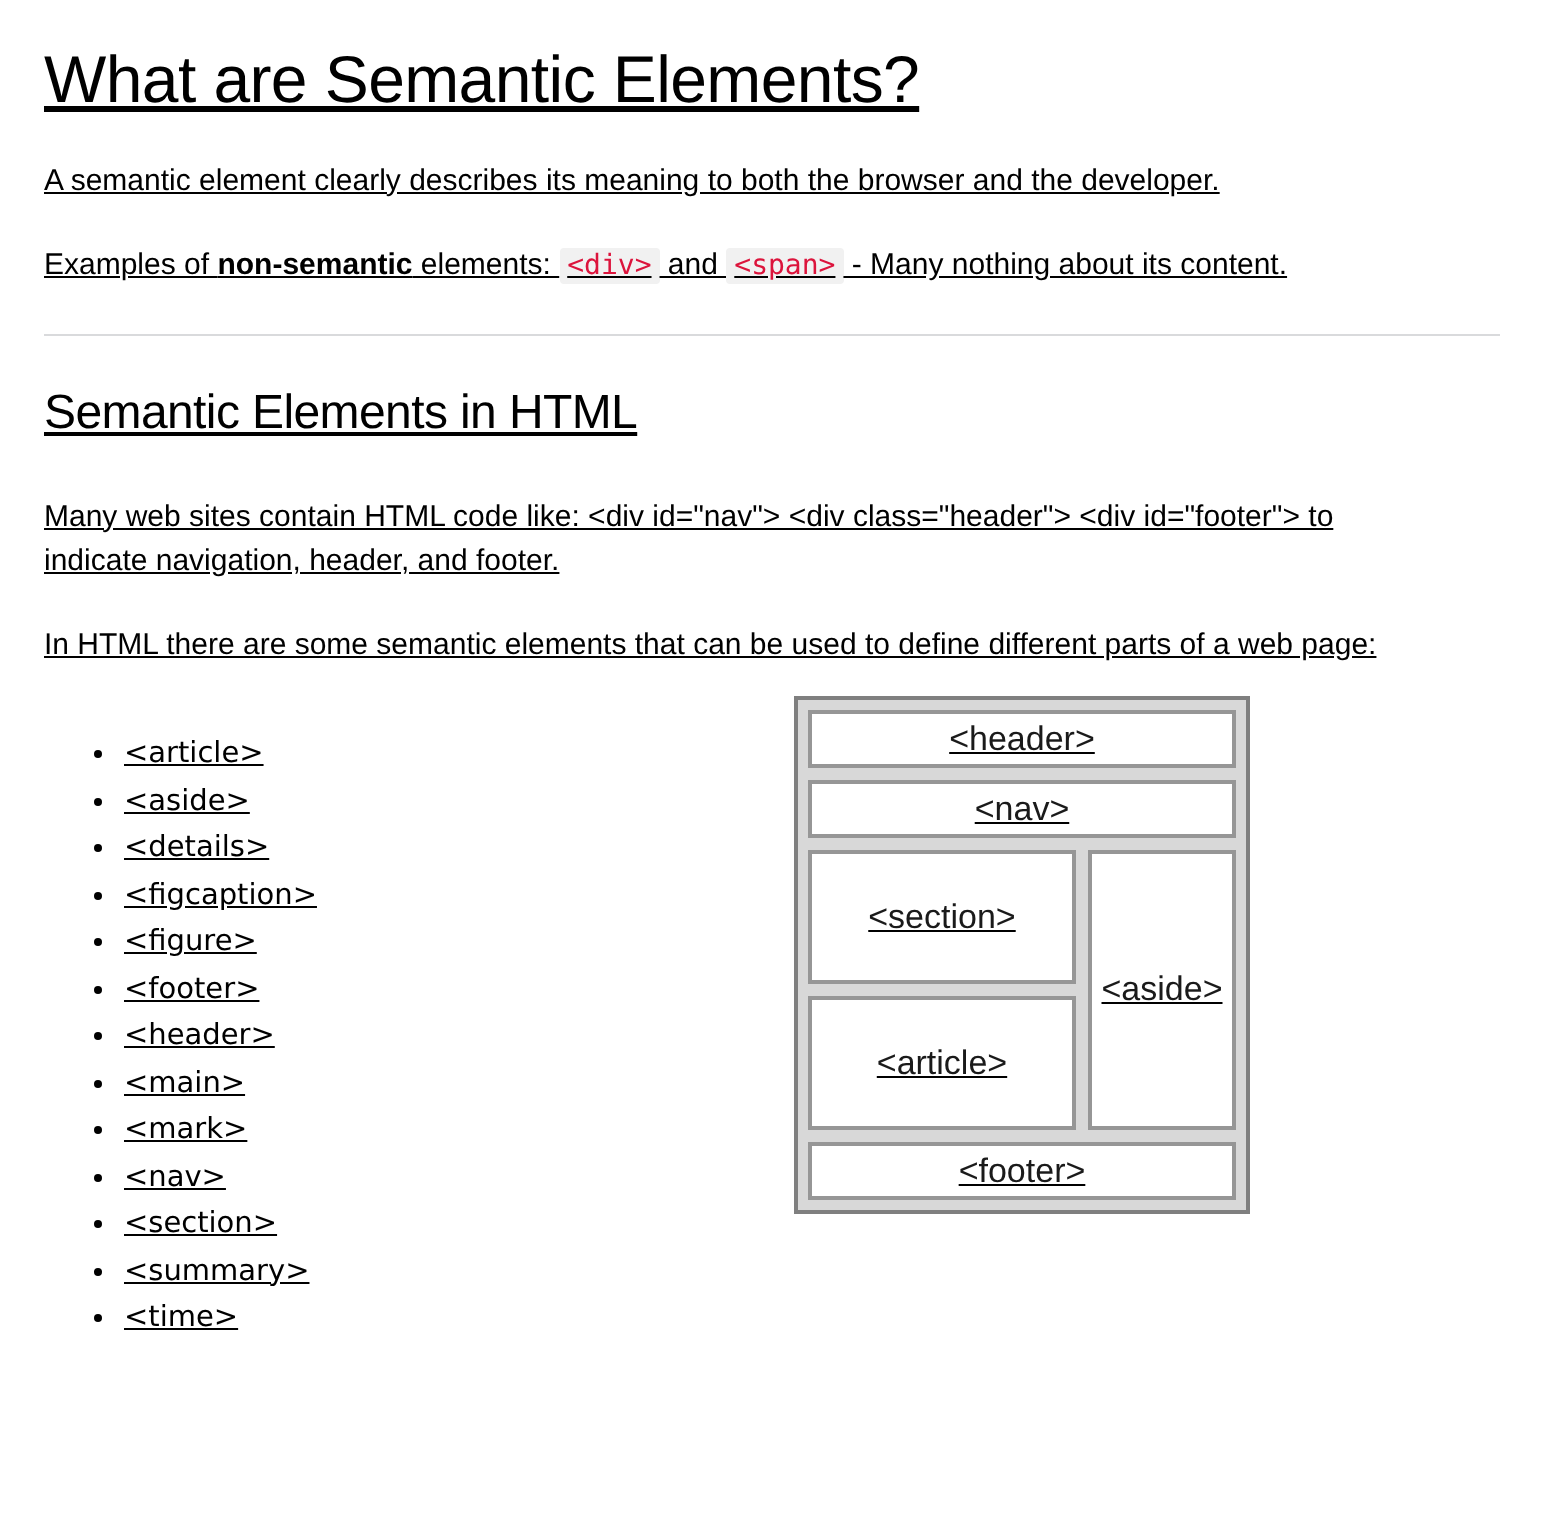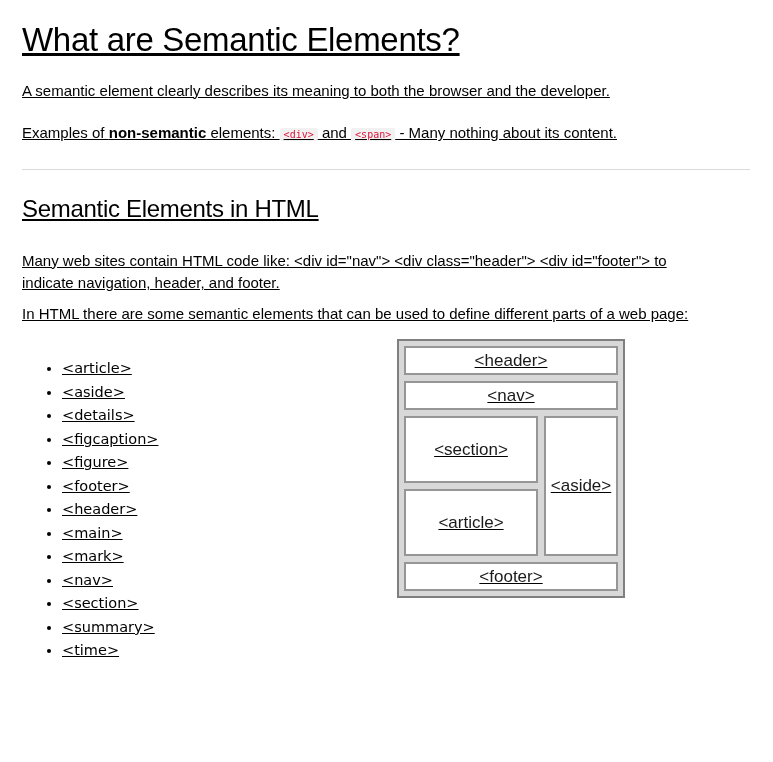--- a/index.html
+++ b/index.html
@@ -29,25 +29,25 @@
     margin: 24px 0 0 0;
     line-height: 1.25;
     letter-spacing: -0.3px;
   }
   p {
     margin: 20px 0 0 0;
     line-height: 22.5px;
     max-width: 692px;
   }
   p.mws { margin-top: 26px; }
-  p.intro-list { margin-top: 8px; }
+  p.intro-list { margin-top: 19px; }
 
   .codespan {
     font-family: "DejaVu Sans Mono", monospace;
-    font-size: 10px;
+    font-size: 14px;
     color: #dc143c;
     background: #f1f1f1;
     padding: 1px 4px;
     border-radius: 2px;
     white-space: nowrap;
   }
   b { font-weight: 700; }
 
   hr {
     border: 0;

